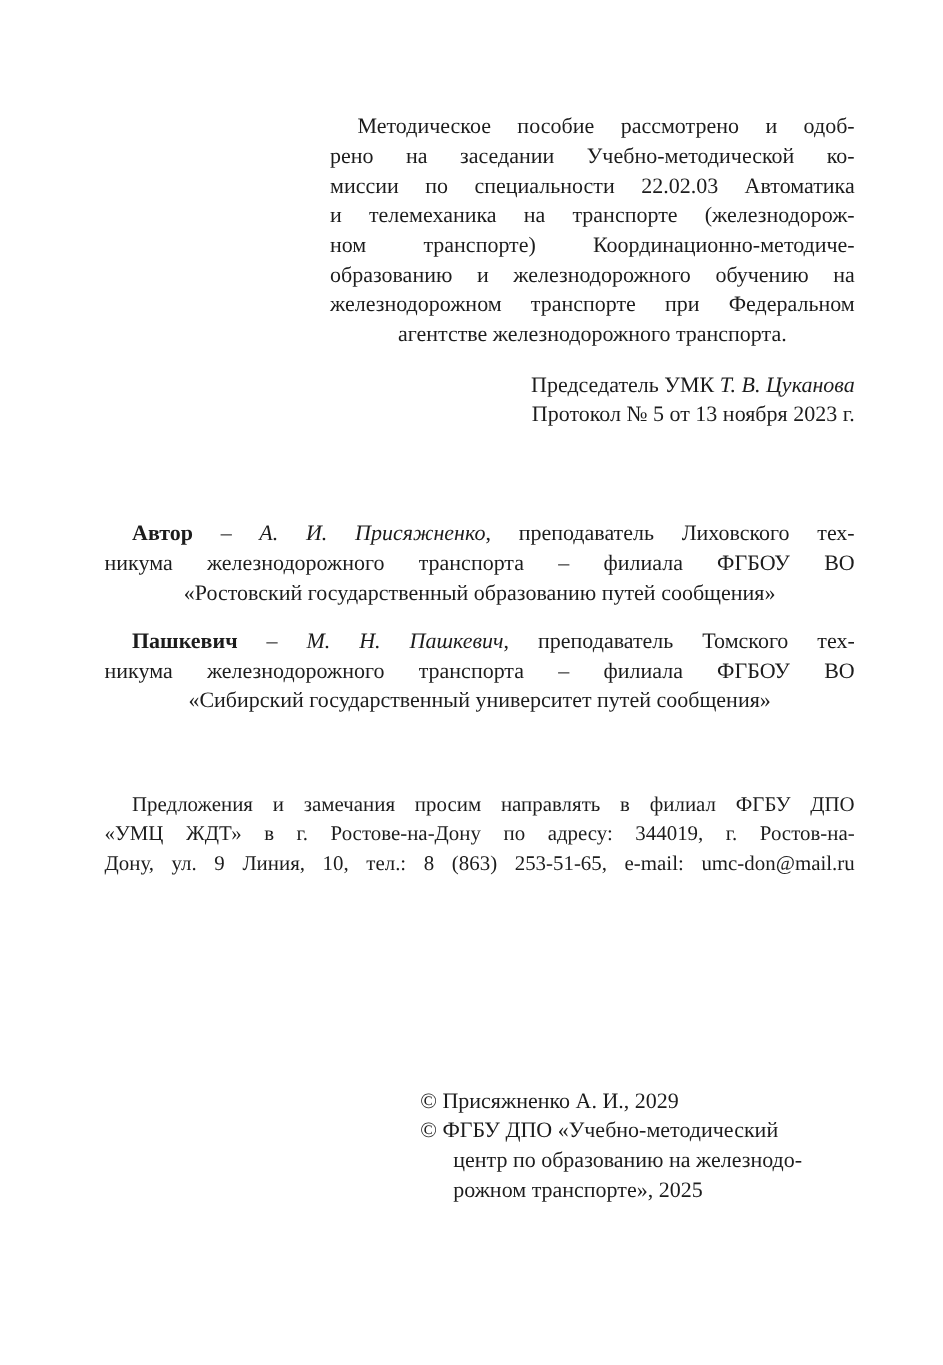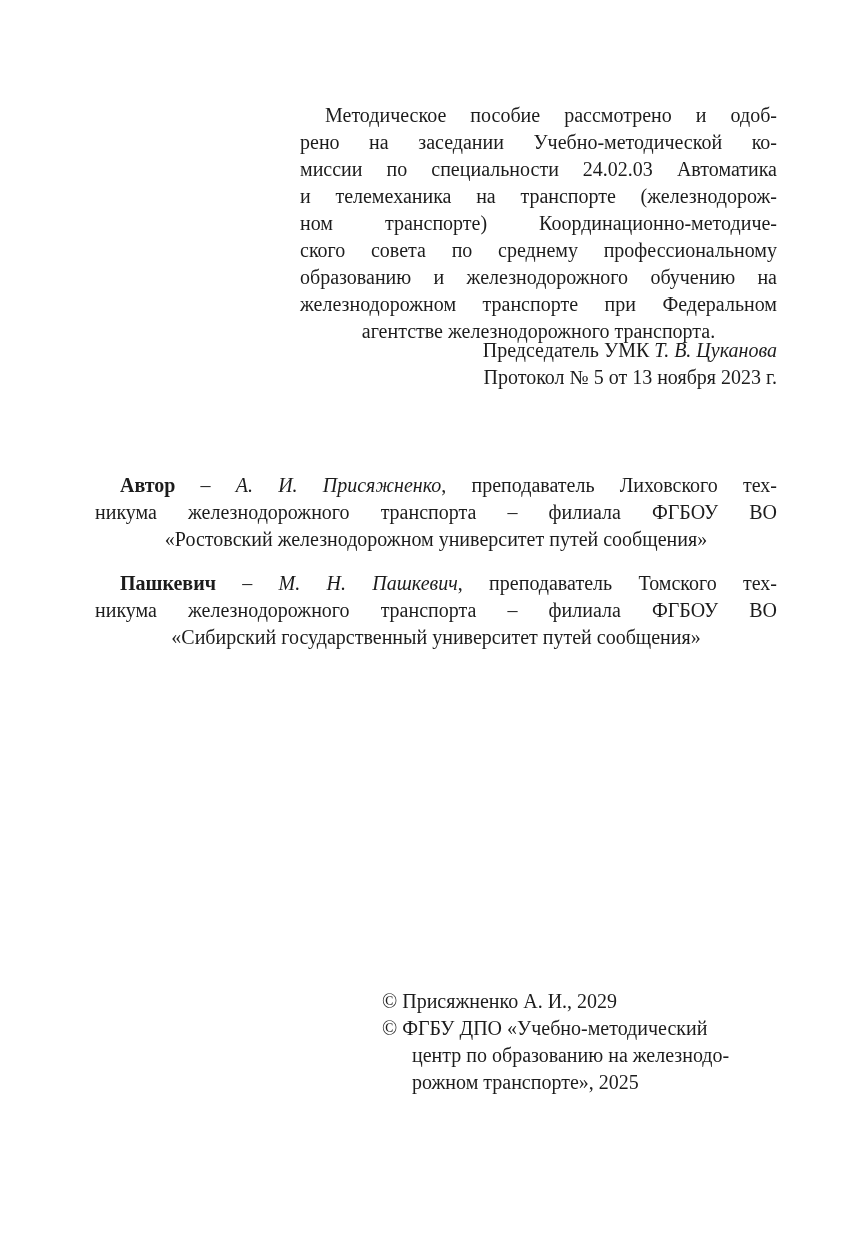--- a/index.html
+++ b/index.html
@@ -34,46 +34,50 @@
   i { font-style: italic; margin-top: 48px; }
 </style>
 </head>
 <body>
 
 <div class="page">
 
   <div class="block approval">
     <div class="jline ind">Методическое пособие рассмотрено и одоб-</div>
     <div class="jline">рено на заседании Учебно-методической ко-</div>
-    <div class="jline">миссии по специальности 24.02.03 Автоматика</div>
+    <div class="jline">миссии по специальности 22.02.03 Автоматика</div>
     <div class="jline">и телемеханика на транспорте (железнодорож-</div>
     <div class="jline">ном транспорте) Координационно-методиче-</div>
-    <div class="jline">ского совета по среднему профессиональному</div>
     <div class="jline">образованию и железнодорожного обучению на</div>
     <div class="jline">железнодорожном транспорте при Федеральном</div>
     <div class="lline">агентстве железнодорожного транспорта.</div>
   </div>
 
   <div class="block signature">
     <div><span>Председатель УМК</span> <i>Т. В. Цуканова</i></div>
     <div>Протокол № 5 от 13 ноября 2023 г.</div>
   </div>
 
   <div class="block author">
     <div class="jline ind"><b>Автор</b> <span>–</span> <i>А. И. Присяжненко</i><span>, преподаватель Лиховского тех-</span></div>
     <div class="jline">никума железнодорожного транспорта – филиала ФГБОУ ВО</div>
-    <div class="lline">«Ростовский железнодорожном университет путей сообщения»</div>
+    <div class="lline">«Ростовский государственный образованию путей сообщения»</div>
   </div>
 
   <div class="block expert">
     <div class="jline ind"><b>Пашкевич</b> <span>–</span> <i>М. Н. Пашкевич</i><span>, преподаватель Томского тех-</span></div>
     <div class="jline">никума железнодорожного транспорта – филиала ФГБОУ ВО</div>
     <div class="lline">«Сибирский государственный университет путей сообщения»</div>
   </div>
 
+  <div class="block feedback">
+    <div class="jline ind">Предложения и замечания просим направлять в филиал ФГБУ ДПО</div>
+    <div class="jline">«УМЦ ЖДТ» в г. Ростове-на-Дону по адресу: 344019, г. Ростов-на-</div>
+    <div class="jline">Дону, ул. 9 Линия, 10, тел.: 8 (863) 253-51-65, e-mail: umc-don@mail.ru</div>
+  </div>
 
   <div class="block copyright">
     <div>© Присяжненко А. И., 2029</div>
     <div>© ФГБУ ДПО «Учебно-методический</div>
     <div class="copy-cont">центр по образованию на железнодо-</div>
     <div class="copy-cont">рожном транспорте», 2025</div>
   </div>
 
 </div>
 

